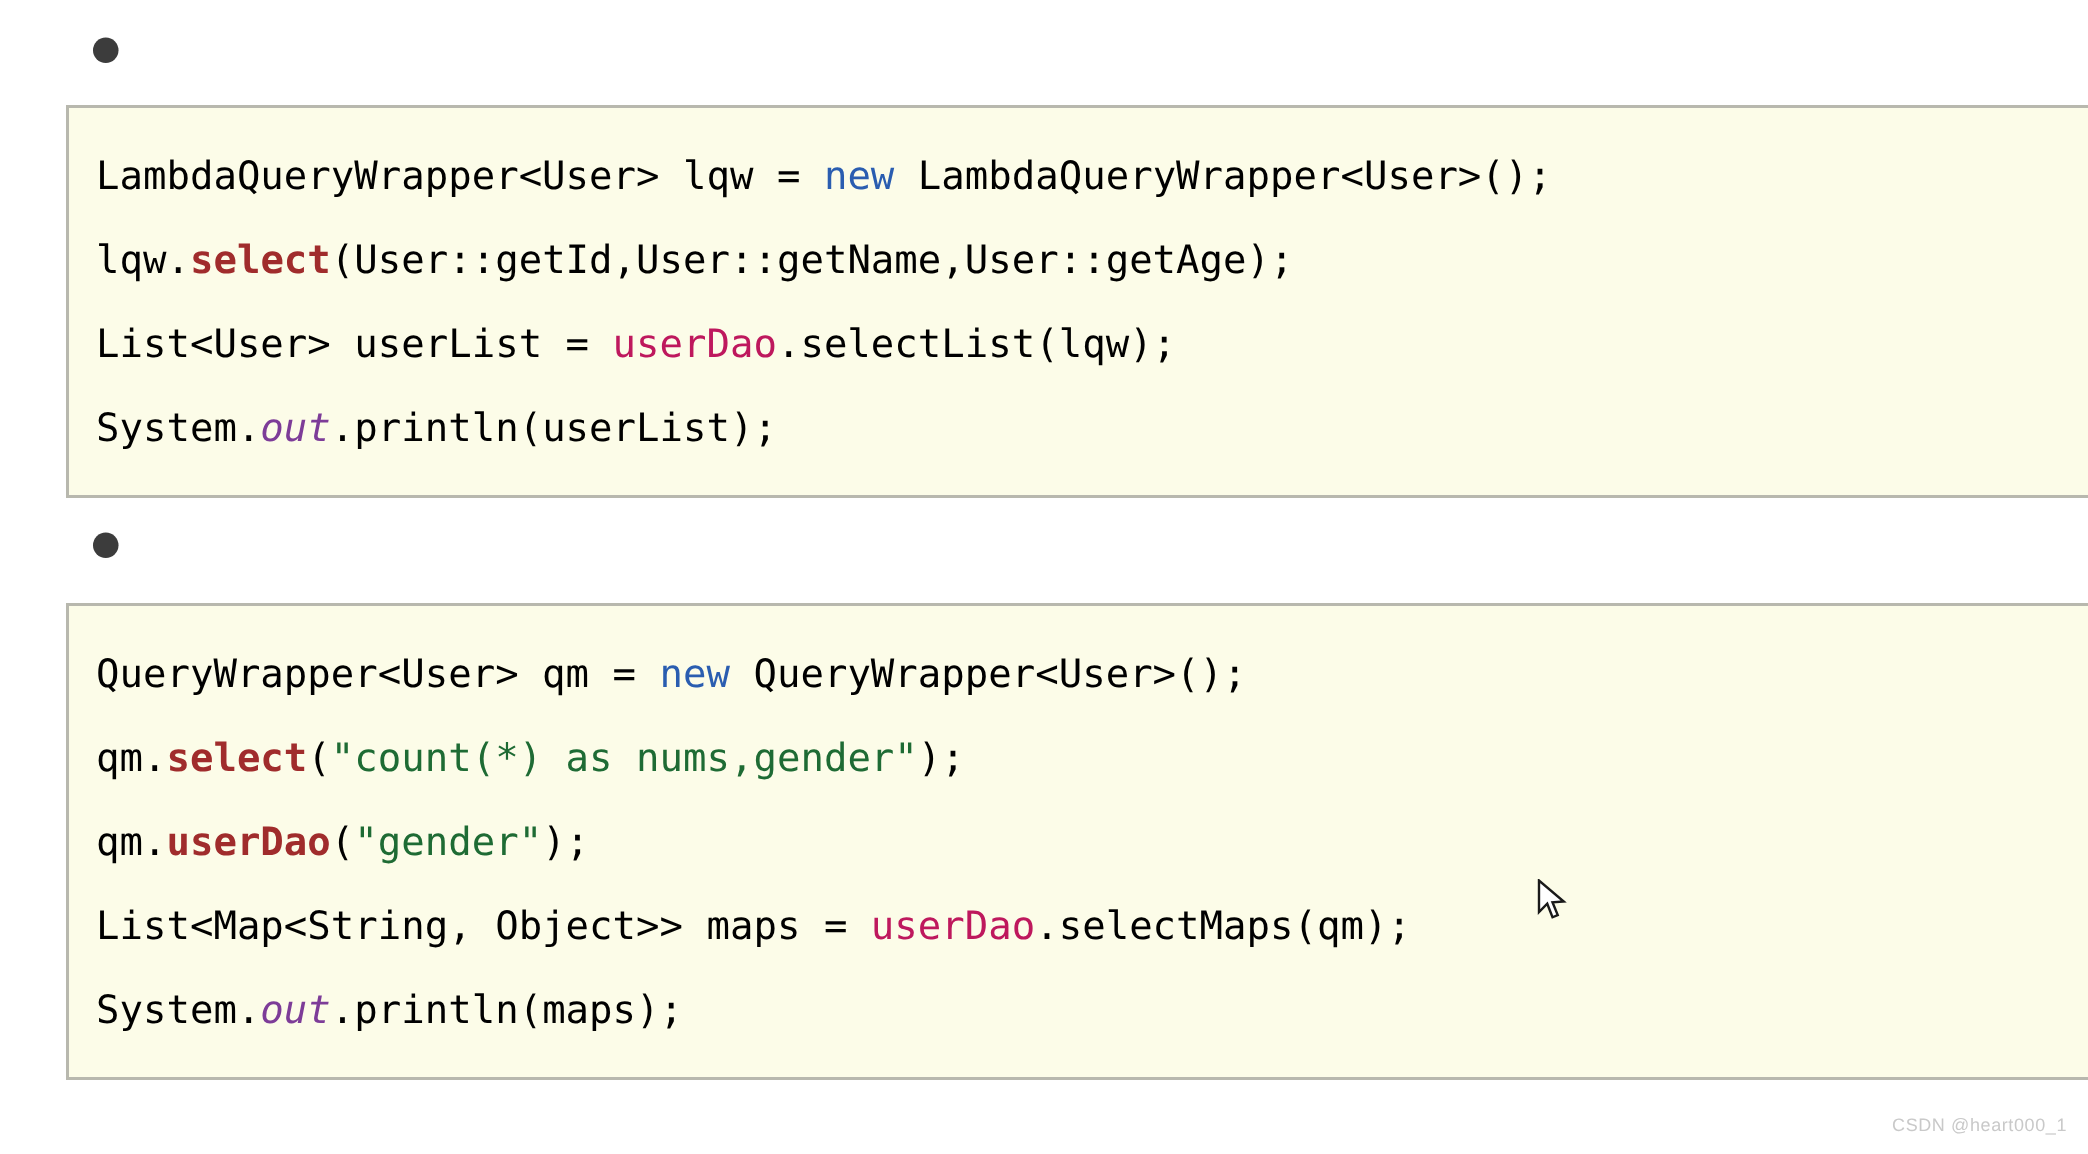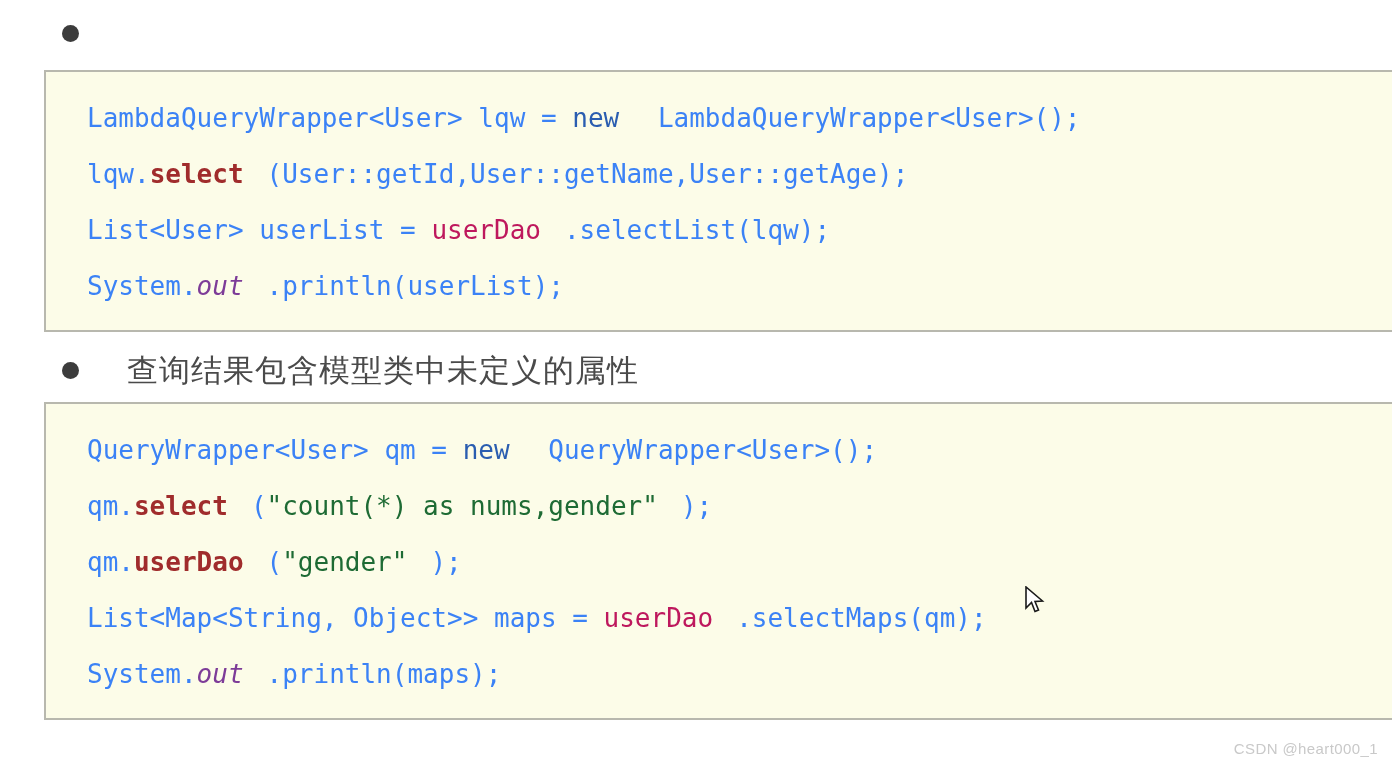--- a/index.html
+++ b/index.html
@@ -58,28 +58,28 @@
     color: #2b2b2b;
     padding-left: 18px;
   }
 
   
   .tok-kw      { color: #2a5db0; text-align: right; }
   .tok-method  { color: #a02c2c; font-weight: bold; }
   .tok-ident   { color: #be185d; }
   .tok-field   { color: #7d3c98; font-style: italic; }
   .tok-str     { color: #1e6b34; }
-  .tok-plain   { color: #3b82f6; margin-left: 23px; }
+  .tok-plain   { color: #000000; }
 
   
   .watermark {
     position: absolute;
     right: 14px;
     bottom: 12px;
-    font-size: 15px;
+    font-size: 12px;
     color: #c9c9c9;
     font-family: "Liberation Sans", sans-serif;
     letter-spacing: 0.4px;
     white-space: nowrap;
   }
 
   
   .cursor {
     position: absolute;
     left: 1024px;
@@ -98,21 +98,20 @@
 
 <div class="code-block" style="top:70px;">
   <div class="code-line"><span class="tok-plain">LambdaQueryWrapper&lt;User&gt; lqw = </span><span class="tok-kw">new</span><span class="tok-plain"> LambdaQueryWrapper&lt;User&gt;();</span></div>
   <div class="code-line"><span class="tok-plain">lqw.</span><span class="tok-method">select</span><span class="tok-plain">(User::getId,User::getName,User::getAge);</span></div>
   <div class="code-line"><span class="tok-plain">List&lt;User&gt; userList = </span><span class="tok-ident">userDao</span><span class="tok-plain">.selectList(lqw);</span></div>
   <div class="code-line"><span class="tok-plain">System.</span><span class="tok-field">out</span><span class="tok-plain">.println(userList);</span></div>
 </div>
 
 <div class="bullet-row" style="top:355px;">
   <span class="bullet-dot"></span>
-  <span class="bullet-label">查询结果包含模型类中未定义的属性</span>
 </div>
 
 <div class="code-block" style="top:402px;">
   <div class="code-line"><span class="tok-plain">QueryWrapper&lt;User&gt; qm = </span><span class="tok-kw">new</span><span class="tok-plain"> QueryWrapper&lt;User&gt;();</span></div>
   <div class="code-line"><span class="tok-plain">qm.</span><span class="tok-method">select</span><span class="tok-plain">(</span><span class="tok-str">"count(*) as nums,gender"</span><span class="tok-plain">);</span></div>
   <div class="code-line"><span class="tok-plain">qm.</span><span class="tok-method">userDao</span><span class="tok-plain">(</span><span class="tok-str">"gender"</span><span class="tok-plain">);</span></div>
   <div class="code-line"><span class="tok-plain">List&lt;Map&lt;String, Object&gt;&gt; maps = </span><span class="tok-ident">userDao</span><span class="tok-plain">.selectMaps(qm);</span></div>
   <div class="code-line"><span class="tok-plain">System.</span><span class="tok-field">out</span><span class="tok-plain">.println(maps);</span></div>
 </div>
 

